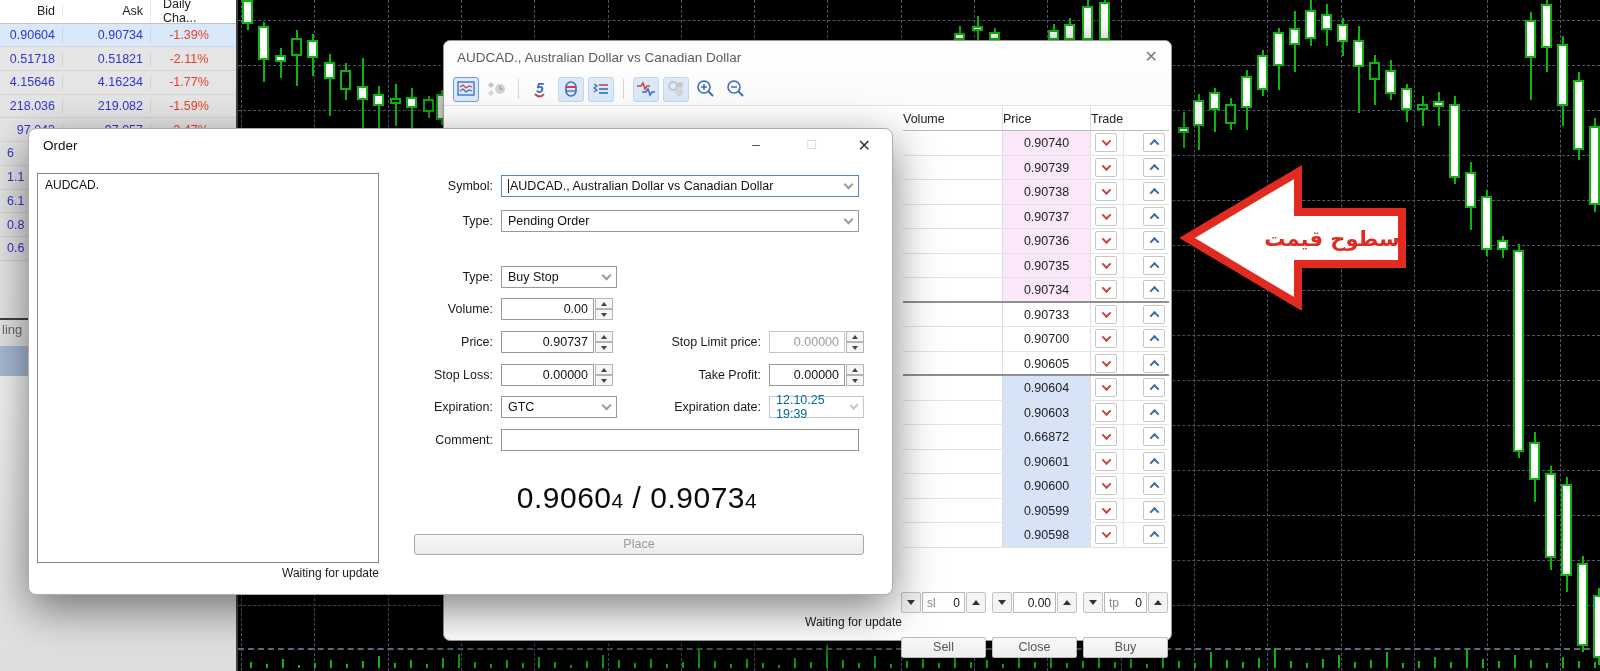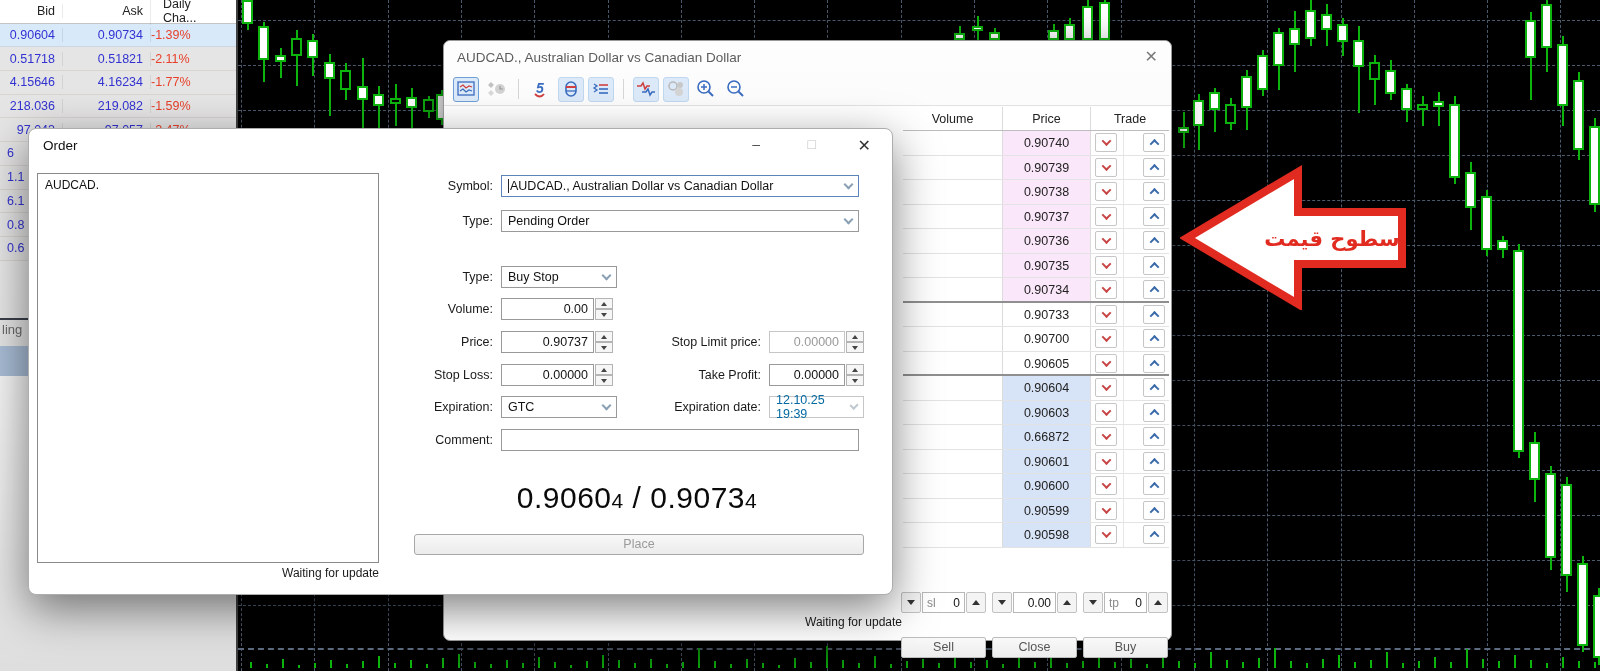--- a/index.html
+++ b/index.html
@@ -17,42 +17,42 @@
 
 
 #market-watch{position:absolute;left:0;top:0;width:236px;height:671px;background:linear-gradient(#efefef,#dcdcdc)}
 #mw-table{position:absolute;left:0;top:0;width:236px;background:#fff}
 .mw-row{display:flex;height:23.7px;border-bottom:1px solid rgba(120,90,60,.12);font-size:12.5px;align-items:center}
 .mw-row.head{background:#fff;border-bottom:1px solid #c4c4c4;color:#222}
 .mw-row.hl-blue{background:#d8e9fa}
 .mw-row.hl-peach{background:#e5e5e5}
 .c-bid{width:62px;text-align:right;padding-right:7px}
 .c-ask{width:88px;text-align:right;padding-right:7px;border-left:1px solid rgba(0,0,0,.08)}
-.c-chg{flex:1;text-align:left;padding-right:9px;border-left:1px solid rgba(0,0,0,.08)}
+.c-chg{flex:1;text-align:center;padding-right:9px;border-left:1px solid rgba(0,0,0,.08)}
 .head .c-chg{text-align:left;padding-left:12px}
 .mw-val{color:#3232d2}
 .mw-chg{color:#e8402a}
 .mw-frag{justify-content:flex-start;padding-left:7px}
 #mw-line{position:absolute;left:0;top:318px;width:236px;height:2px;background:#3a3f4a}
 #mw-tab{position:absolute;left:2px;top:322px;font-size:13px;color:#6a6a6a}
 #mw-bluerect{position:absolute;left:0;top:346px;width:47px;height:30px;background:#a9bdd6}
 #mw-white{position:absolute;left:0;top:376px;width:236px;height:295px;background:linear-gradient(#f5f5f5,#dedede)}
 
 
 #dom-window{position:absolute;left:443px;top:40px;width:729px;height:601px;background:#fff;border:1px solid #989898;border-radius:7px;box-shadow:0 12px 40px rgba(0,0,0,.55)}
 .dw-title{height:32px;display:flex;align-items:center;padding:0 13px;color:#5c5c5c;font-size:13.5px;border-radius:7px 7px 0 0;background:#fdfdfd}
 .dw-close{margin-left:auto;color:#7a7a7a;font-size:16px;line-height:16px;cursor:default}
 .dw-toolbar{height:33px;display:flex;align-items:center;padding-left:9px;gap:4px;border-bottom:1px solid #e2e2e2;background:#fcfcfc}
 .tb-icon{width:26px;height:25px;border-radius:3px;display:flex;align-items:center;justify-content:center}
 .tb-icon.on{background:#dce9f8;border:1px solid #c0d7f0}
 .tb-icon.frame{background:#dce9f8;border:1px solid #6e9fd6}
 .tb-sep{width:1px;height:20px;background:#d6d6d6;margin:0 5px}
 #ladder{position:absolute;left:459px;top:66px;width:266px;font-size:12.5px;color:#222}
 .lhead{display:flex;height:24px;border-bottom:1px solid #bdbdbd}
-.lh{line-height:24px;text-align:center}
+.lh{line-height:24px;text-align:left}
 .lh1{width:100px;border-right:1px solid #dcdcdc}
 .lh2{width:88px;border-right:1px solid #dcdcdc}
 .lh3{flex:1}
 .lrow{display:flex;height:24.5px;border-bottom:1px solid #e3e3e3}
 .lrow.sep{border-bottom:2px solid #8f8f8f}
 .lc-vol{width:100px;border-right:1px solid #dcdcdc}
 .lc-price{width:88px;text-align:center;line-height:24.5px;border-right:1px solid #dcdcdc}
 .ask .lc-price{background:#fbe7fa}
 .bid .lc-price{background:#d7e3f6}
 .lc-trade{flex:1;position:relative}

